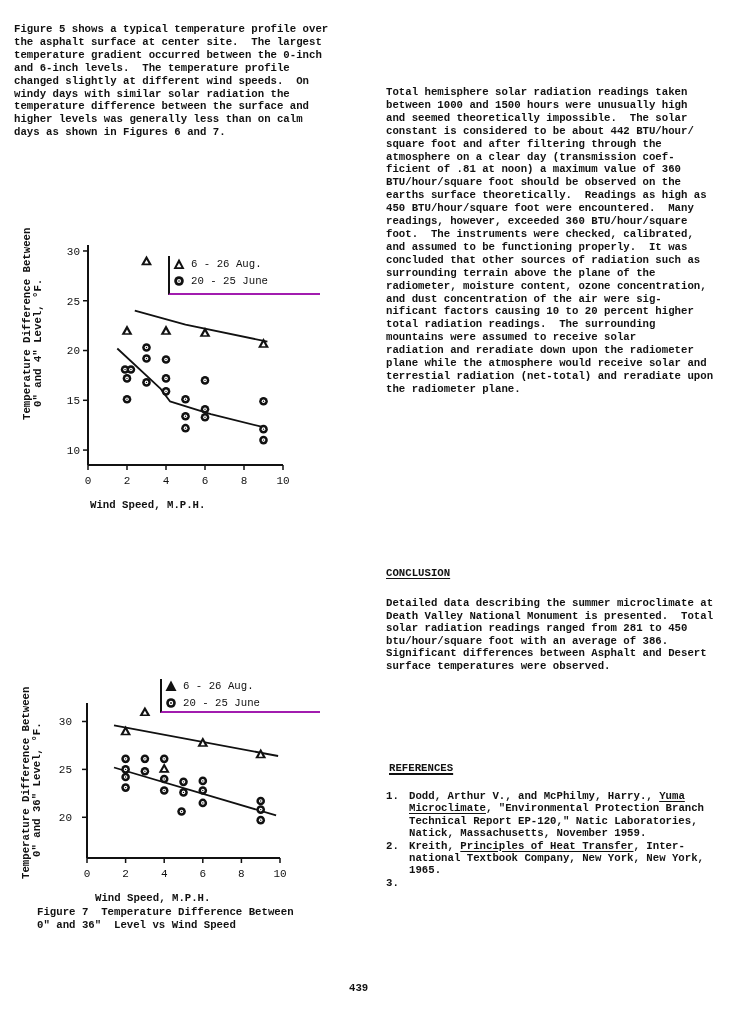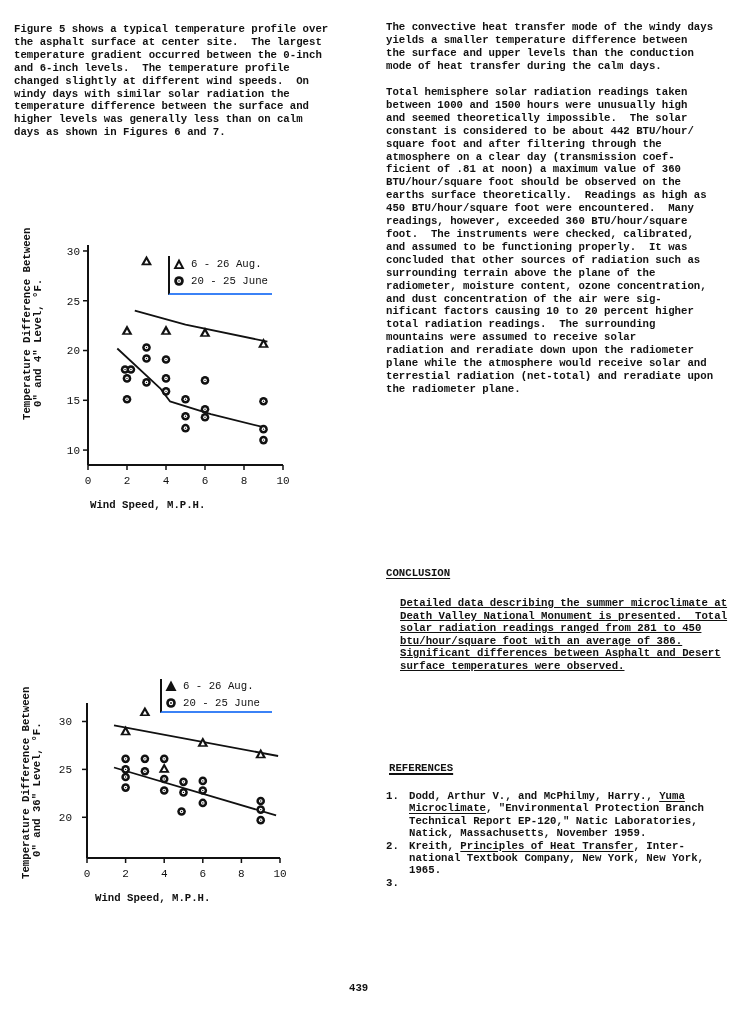--- a/index.html
+++ b/index.html
@@ -8,21 +8,21 @@
   .heading-u { text-decoration: underline; text-decoration-thickness: 1px; text-underline-offset: 2px; }
   .heading-uu { text-decoration: underline; text-decoration-thickness: 2px; text-underline-offset: 2px; }
   .refs { position: absolute; left: 386px; top: 790px; font-family: "Liberation Mono", "DejaVu Sans Mono", monospace; font-size: 10.7px; line-height: 12.4px; font-weight: bold; color: #111; }
   .ref-item { display: flex; }
   .ref-num { width: 23px; flex: 0 0 23px; white-space: pre; }
   .ref-text { white-space: pre; }
   .u { text-decoration: underline; text-underline-offset: 2px; }
   .ylabel { position: absolute; width: 200px; height: 22px; transform: rotate(-90deg); transform-origin: 50% 50%;
             font-family: "Liberation Mono", "DejaVu Sans Mono", monospace; font-size: 10.7px; line-height: 11px; font-weight: bold; color: #111; }
   .ylabel div { white-space: pre; }
-  .legend { position: absolute; border-left: 2px solid #111; border-bottom: 2px solid #3b82f6; }
+  .legend { position: absolute; border-left: 2px solid #111; border-bottom: 2px solid #a21caf; padding-left: 48px; }
   .legend-row { position: absolute; left: 0; height: 14px; display: flex; align-items: center; }
   .legend-row svg { position: absolute; left: 3px; top: 1px; }
   .legend-row span { position: absolute; left: 21px; top: 0; white-space: pre; font-family: "Liberation Mono", "DejaVu Sans Mono", monospace; font-size: 10.7px; line-height: 14px; color: #111; }
   svg.chart { position: absolute; overflow: visible; }
   svg.chart .ax { stroke: #111; stroke-width: 2; }
   svg.chart .tk { stroke: #111; stroke-width: 1.5; }
   svg.chart .tl { font-family: "Liberation Mono", "DejaVu Sans Mono", monospace; font-size: 11px; fill: #111; }
   svg.chart .trend { fill: none; stroke: #111; stroke-width: 1.8; stroke-linejoin: round; }
 </style>
 </head>
@@ -372,25 +372,23 @@
       <svg width="12" height="12" viewBox="0 0 12 12">
         <circle cx="6" cy="6" r="4.8" fill="#111"></circle>
           <circle cx="6" cy="6" r="2.2" fill="#fff"></circle>
           <circle cx="6" cy="6" r="0.9" fill="#111"></circle>
       </svg>
       <span>20 - 25 June</span>
     </div>
   </div>
 
   <p class="tw" style="left:95px; top:892px;">Wind Speed, M.P.H.</p>
-
-  <p class="tw" style="left:386px; top:21px;">The convective heat transfer mode of the windy days
-yields a smaller temperature difference between
-the surface and upper levels than the conduction
-mode of heat transfer during the calm days.</p>
+  <p class="tw" style="left:37px; top:906px; line-height:12.6px;">Figure 7  Temperature Difference Between
+0" and 36"  Level vs Wind Speed</p>
+
   <p class="tw" style="left:386px; top:86px;">Total hemisphere solar radiation readings taken
 between 1000 and 1500 hours were unusually high
 and seemed theoretically impossible.  The solar
 constant is considered to be about 442 BTU/hour/
 square foot and after filtering through the
 atmosphere on a clear day (transmission coef-
 ficient of .81 at noon) a maximum value of 360
 BTU/hour/square foot should be observed on the
 earths surface theoretically.  Readings as high as
 450 BTU/hour/square foot were encountered.  Many
@@ -403,21 +401,21 @@
 and dust concentration of the air were sig-
 nificant factors causing 10 to 20 percent higher
 total radiation readings.  The surrounding
 mountains were assumed to receive solar
 radiation and reradiate down upon the radiometer
 plane while the atmosphere would receive solar and
 terrestial radiation (net-total) and reradiate upon
 the radiometer plane.</p>
 
   <p class="tw heading-u" style="left:386px; top:567px;">CONCLUSION</p>
-  <p class="tw" style="left:400px; top:597px; line-height:12.6px;text-decoration:underline;">Detailed data describing the summer microclimate at
+  <p class="tw" style="left:386px; top:597px; line-height:12.6px;">Detailed data describing the summer microclimate at
 Death Valley National Monument is presented.  Total
 solar radiation readings ranged from 281 to 450
 btu/hour/square foot with an average of 386.
 Significant differences between Asphalt and Desert
 surface temperatures were observed.</p>
 
   <p class="tw heading-uu" style="left:389px; top:762px;">REFERENCES</p>
 
   <div class="refs">
     <div class="ref-item">

